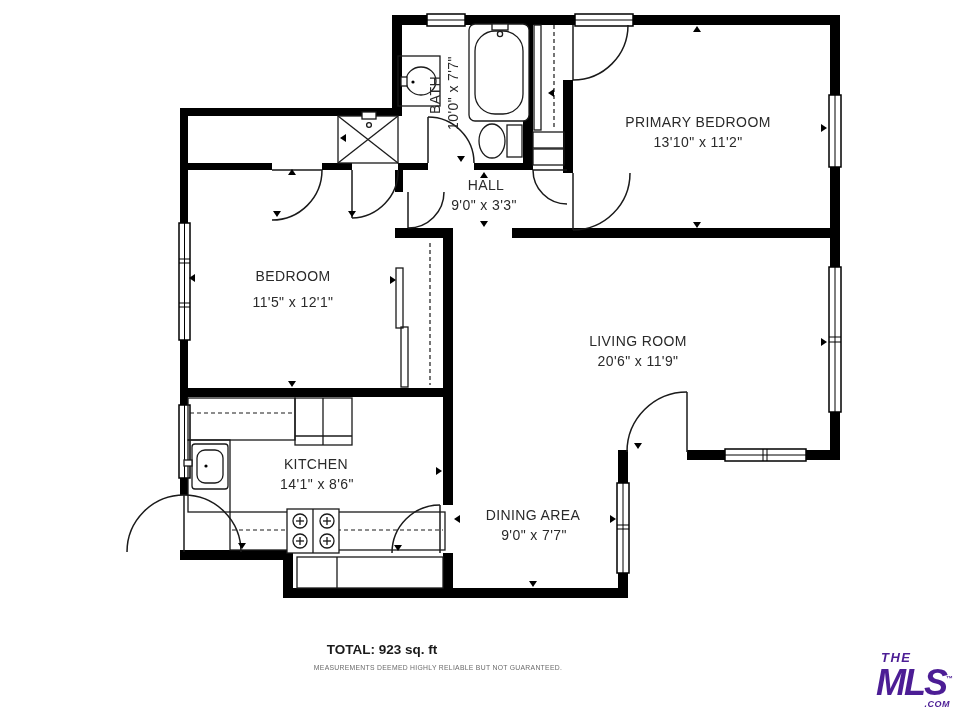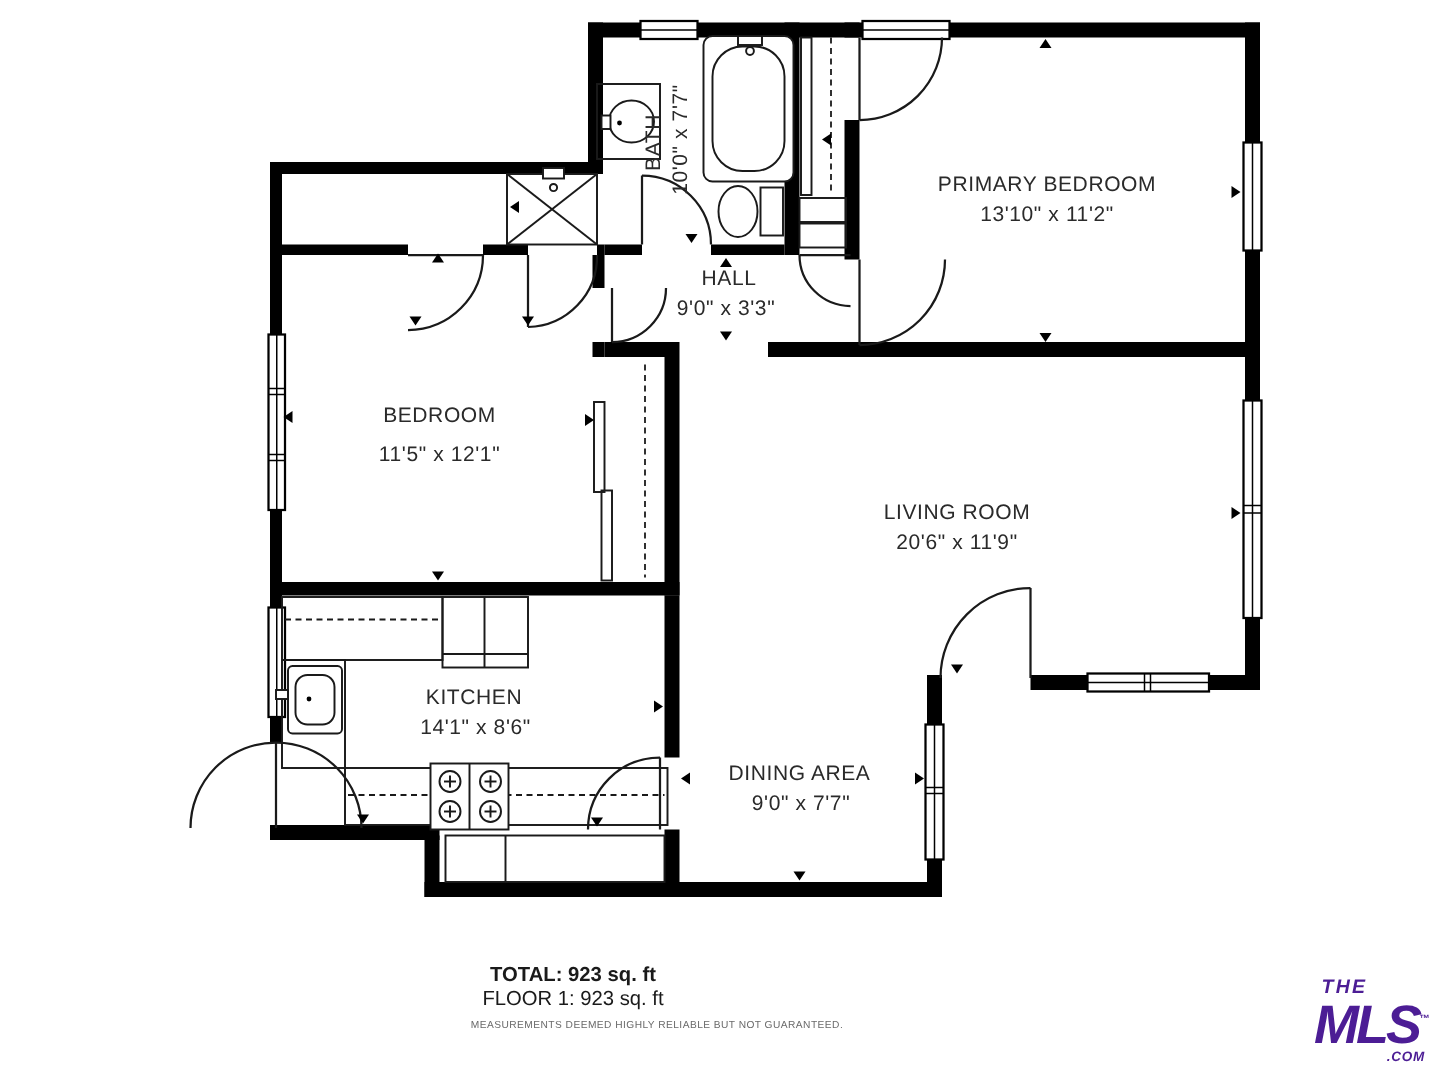--- a/index.html
+++ b/index.html
@@ -289,21 +289,20 @@
     </g>
     <g>
       <text x="533" y="520">DINING AREA</text>
       <text x="534" y="540">9'0" x 7'7"</text>
     </g>
   </g>
 </svg>
 
   <div class="summary">
     <div class="sum-line sum-total">TOTAL: 923 sq. ft</div>
-    <div class="sum-line">FLOOR 1: 923 sq. ft</div>
     <div class="disclaimer">MEASUREMENTS DEEMED HIGHLY RELIABLE BUT NOT GUARANTEED.</div>
   </div>
 
   <div class="logo">
     <div class="logo-the">THE</div>
     <div class="logo-mls"><span>MLS</span><span class="logo-tm">™</span></div>
     <div class="logo-com">.COM</div>
   </div>
 </div>
 

